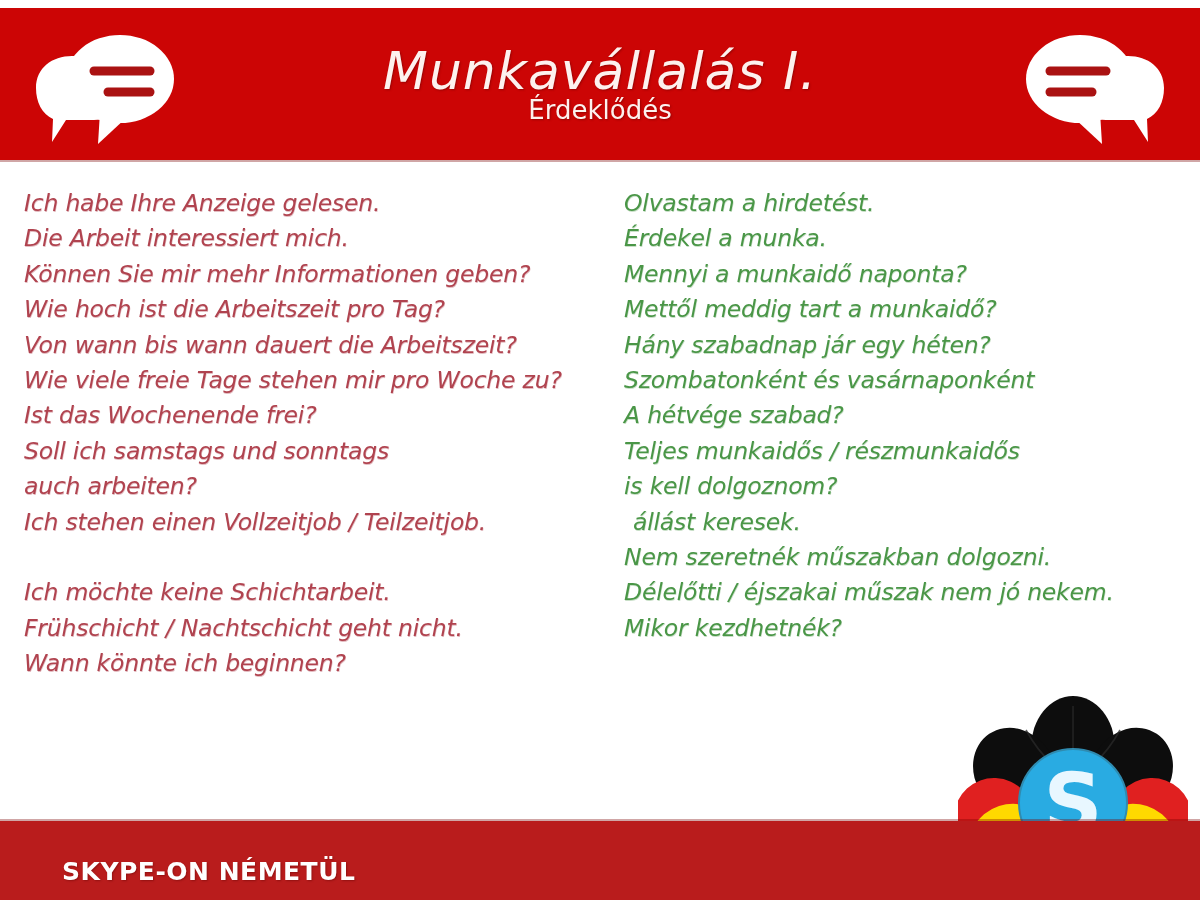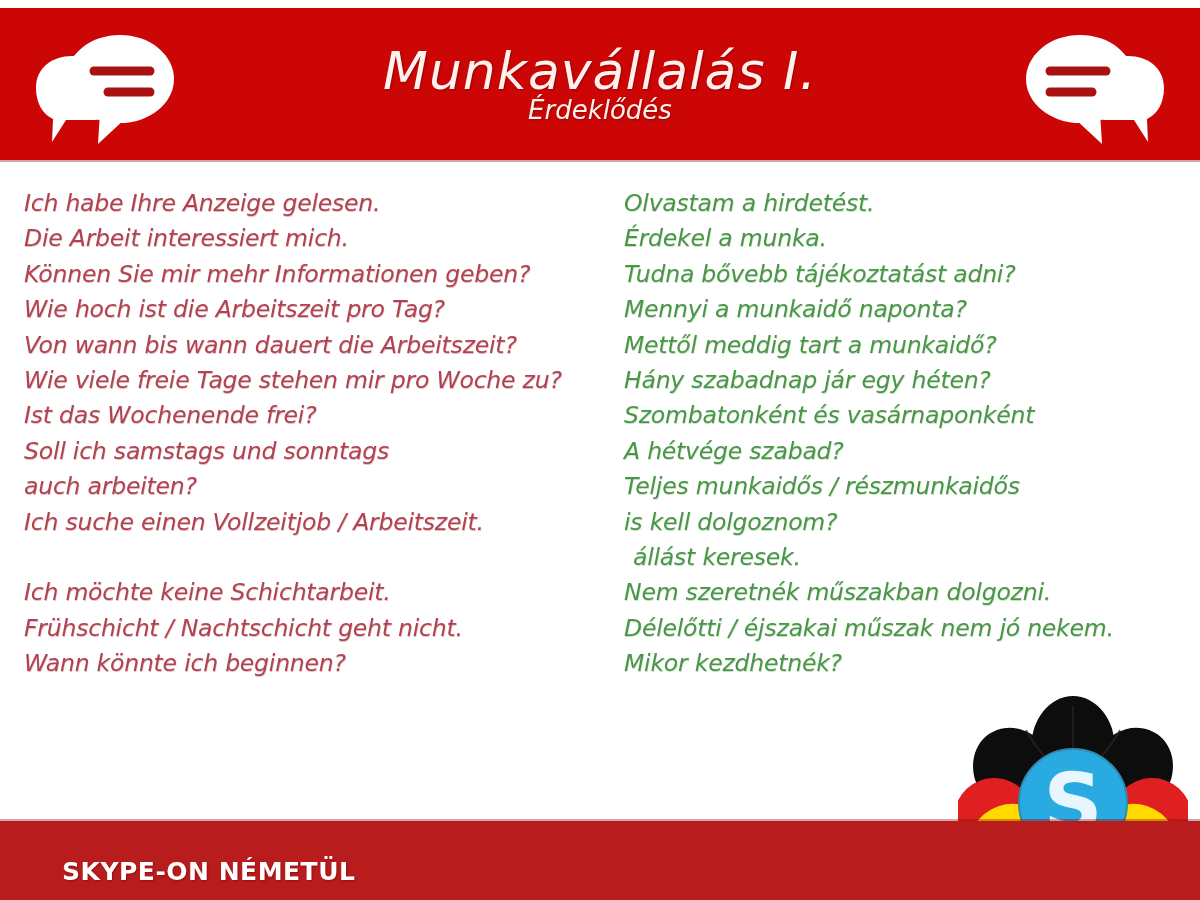--- a/index.html
+++ b/index.html
@@ -50,21 +50,20 @@
     color: #fdf1ee;
     letter-spacing: 1px;
     line-height: 1;
     margin-bottom: 0;
     text-shadow: 1px 1px 2px rgba(90,0,0,0.45);
   }
 
   .header-subtitle {
     font-family: "DejaVu Sans", sans-serif;
     font-size: 26px;
-    font-style: italic;
     font-weight: 400;
     color: #fdf1ee;
     line-height: 1;
     text-shadow: 1px 1px 2px rgba(90,0,0,0.45);
   }
 
   
   .bubble-icon {
     position: absolute;
     top: 18px;
@@ -186,31 +185,30 @@
     <div class="col german">
       <div class="phrase">Ich habe Ihre Anzeige gelesen.</div>
       <div class="phrase">Die Arbeit interessiert mich.</div>
       <div class="phrase">Können Sie mir mehr Informationen geben?</div>
       <div class="phrase">Wie hoch ist die Arbeitszeit pro Tag?</div>
       <div class="phrase">Von wann bis wann dauert die Arbeitszeit?</div>
       <div class="phrase">Wie viele freie Tage stehen mir pro Woche zu?</div>
       <div class="phrase">Ist das Wochenende frei?</div>
       <div class="phrase">Soll ich samstags und sonntags</div>
       <div class="phrase">auch arbeiten?</div>
-      <div class="phrase">Ich suche einen Vollzeitjob / Arbeitszeit.</div>
+      <div class="phrase">Ich stehen einen Vollzeitjob / Teilzeitjob.</div>
       <div class="phrase blank"></div>
       <div class="phrase">Ich möchte keine Schichtarbeit.</div>
       <div class="phrase">Frühschicht / Nachtschicht geht nicht.</div>
       <div class="phrase">Wann könnte ich beginnen?</div>
     </div>
 
     <div class="col hungarian">
       <div class="phrase">Olvastam a hirdetést.</div>
       <div class="phrase">Érdekel a munka.</div>
-      <div class="phrase">Tudna bővebb tájékoztatást adni?</div>
       <div class="phrase">Mennyi a munkaidő naponta?</div>
       <div class="phrase">Mettől meddig tart a munkaidő?</div>
       <div class="phrase">Hány szabadnap jár egy héten?</div>
       <div class="phrase">Szombatonként és vasárnaponként</div>
       <div class="phrase">A hétvége szabad?</div>
       <div class="phrase">Teljes munkaidős / részmunkaidős</div>
       <div class="phrase">is kell dolgoznom?</div>
       <div class="phrase indent"> állást keresek.</div>
       <div class="phrase">Nem szeretnék műszakban dolgozni.</div>
       <div class="phrase">Délelőtti / éjszakai műszak nem jó nekem.</div>

